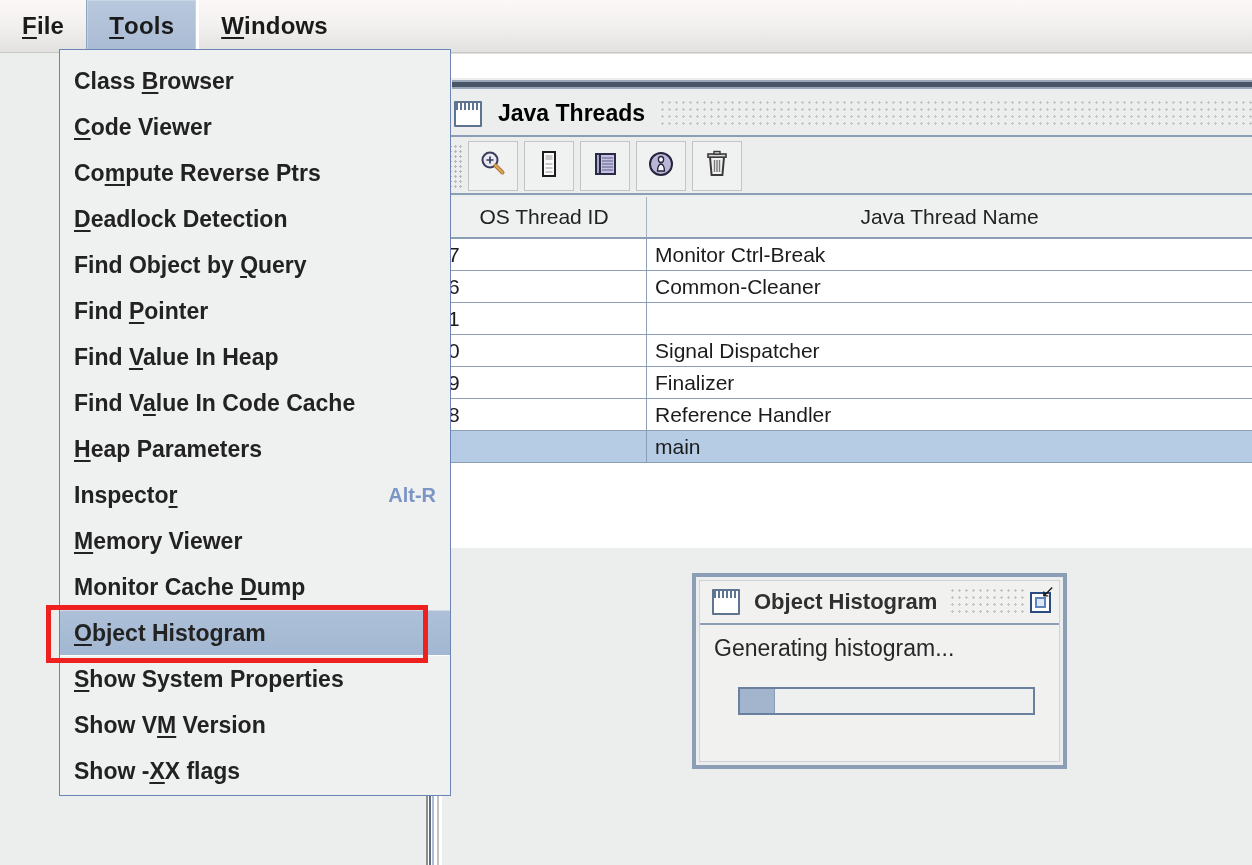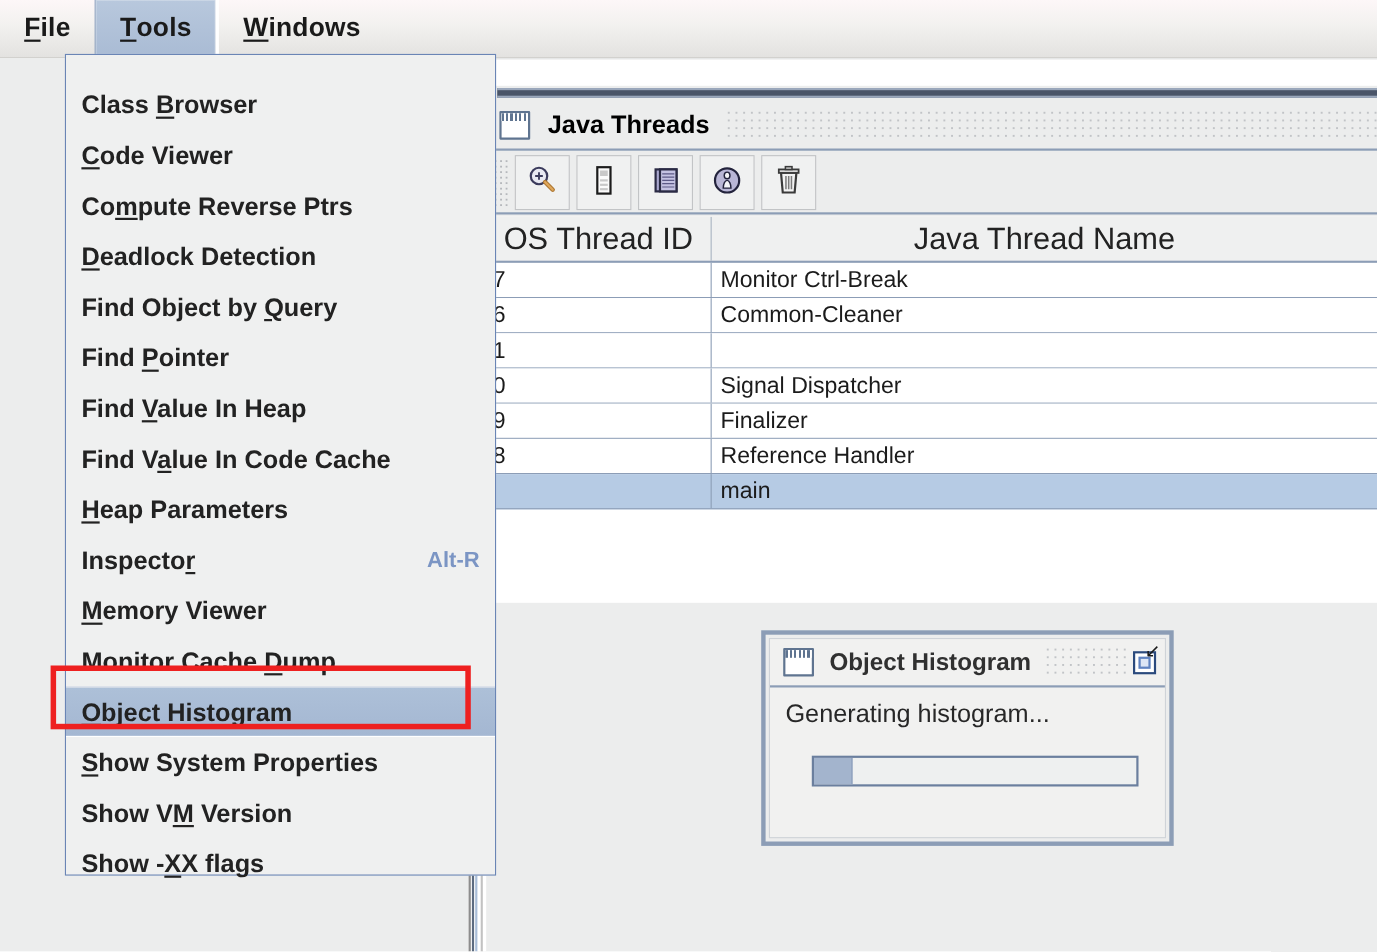--- a/index.html
+++ b/index.html
@@ -156,21 +156,21 @@
   .jt-hdr {
     display: flex;
     height: 42px;
     background: #eff0f0;
     border-bottom: 2px solid #8c9db6;
   }
   .jt-hdr > div {
     display: flex;
     align-items: center;
     justify-content: center;
-    font-size: 28px;
+    font-size: 21px;
     color: #222222;
     border-right: 1px solid #a9b3c1;
     cursor: default;
   }
   .col-id { width: 205px; flex: none; }
   .col-name { flex: 1; border-right: none !important; }
 
   .jt-row {
     display: flex;
     height: 32px;
@@ -276,21 +276,21 @@
   }
 
   
   .menu-popup {
     position: absolute;
     left: 59px; top: 49px;
     width: 392px; height: 747px;
     background: #eff0f0;
     border: 1px solid #6a85b5;
     z-index: 40;
-    padding-top: 22px;
+    padding-top: 8px;
   }
   .menu-item {
     height: 46px;
     display: flex;
     align-items: center;
     padding-left: 14px;
     padding-right: 14px;
     font-size: 23px;
     font-weight: bold;
     color: #222222;

